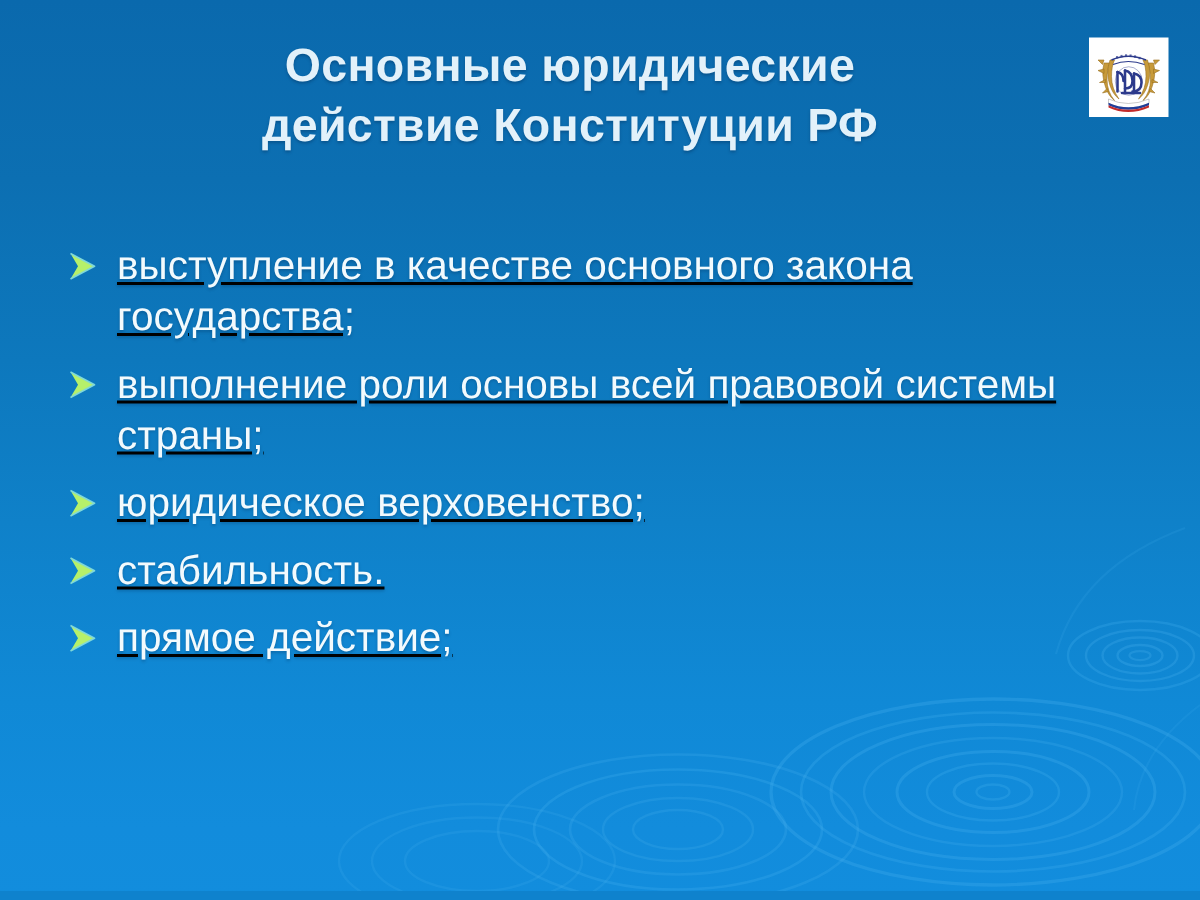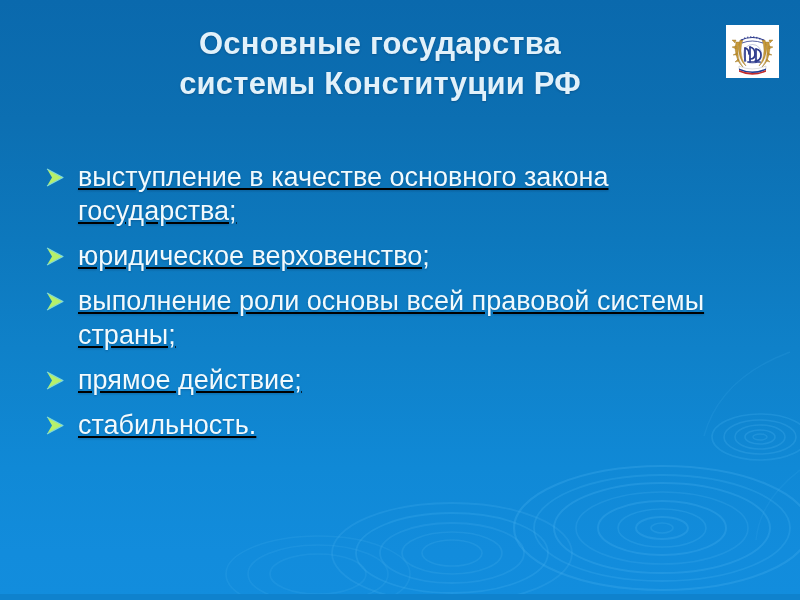--- a/index.html
+++ b/index.html
@@ -160,22 +160,22 @@
 
       <ellipse cx="23.5" cy="26" rx="9" ry="9.5" fill="none" stroke="#2c3a8c" stroke-width="0.6" opacity="0.45"></ellipse>
 
       <path d="M10 38 q13 6 27 0 l0 3 q-14 6 -27 0 z" fill="#ffffff" stroke="#8a8a8a" stroke-width="0.3"></path>
       <path d="M10 40.5 q13 6 27 0 l0 1.6 q-14 6 -27 0 z" fill="#1f3e99"></path>
       <path d="M10 42.1 q13 6 27 0 l0 1.6 q-14 6 -27 0 z" fill="#c22b2b"></path>
     </svg>
   </div>
 
   <div id="title">
-    <span class="tline">Основные государства</span>
-    <span class="tline">системы Конституции РФ</span>
+    <span class="tline">Основные юридические</span>
+    <span class="tline">действие Конституции РФ</span>
   </div>
 
   <ul id="bullets">
 
     <li class="bullet-item">
       <span class="bullet-marker">
         <svg width="26" height="26" viewBox="0 0 26 26" aria-hidden="true">
           <path d="M5 4 L21 12.5 L5 21 L10 12.5 Z" fill="#b6f06a"></path>
           <path d="M5 4 L21 12.5 L5 21" fill="none" stroke="#7fd8d8" stroke-width="1.1" stroke-linejoin="round"></path>
         </svg>
@@ -183,48 +183,48 @@
       <span class="bullet-text">выступление в качестве основного закона государства;</span>
     </li>
 
     <li class="bullet-item">
       <span class="bullet-marker">
         <svg width="26" height="26" viewBox="0 0 26 26" aria-hidden="true">
           <path d="M5 4 L21 12.5 L5 21 L10 12.5 Z" fill="#b6f06a"></path>
           <path d="M5 4 L21 12.5 L5 21" fill="none" stroke="#7fd8d8" stroke-width="1.1" stroke-linejoin="round"></path>
         </svg>
       </span>
+      <span class="bullet-text">выполнение роли основы всей правовой системы страны;</span>
+    </li>
+
+    <li class="bullet-item">
+      <span class="bullet-marker">
+        <svg width="26" height="26" viewBox="0 0 26 26" aria-hidden="true">
+          <path d="M5 4 L21 12.5 L5 21 L10 12.5 Z" fill="#b6f06a"></path>
+          <path d="M5 4 L21 12.5 L5 21" fill="none" stroke="#7fd8d8" stroke-width="1.1" stroke-linejoin="round"></path>
+        </svg>
+      </span>
       <span class="bullet-text">юридическое верховенство;</span>
     </li>
 
     <li class="bullet-item">
       <span class="bullet-marker">
         <svg width="26" height="26" viewBox="0 0 26 26" aria-hidden="true">
           <path d="M5 4 L21 12.5 L5 21 L10 12.5 Z" fill="#b6f06a"></path>
           <path d="M5 4 L21 12.5 L5 21" fill="none" stroke="#7fd8d8" stroke-width="1.1" stroke-linejoin="round"></path>
         </svg>
       </span>
-      <span class="bullet-text">выполнение роли основы всей правовой системы страны;</span>
+      <span class="bullet-text">стабильность.</span>
     </li>
 
     <li class="bullet-item">
       <span class="bullet-marker">
         <svg width="26" height="26" viewBox="0 0 26 26" aria-hidden="true">
           <path d="M5 4 L21 12.5 L5 21 L10 12.5 Z" fill="#b6f06a"></path>
           <path d="M5 4 L21 12.5 L5 21" fill="none" stroke="#7fd8d8" stroke-width="1.1" stroke-linejoin="round"></path>
         </svg>
       </span>
       <span class="bullet-text">прямое действие;</span>
     </li>
 
-    <li class="bullet-item">
-      <span class="bullet-marker">
-        <svg width="26" height="26" viewBox="0 0 26 26" aria-hidden="true">
-          <path d="M5 4 L21 12.5 L5 21 L10 12.5 Z" fill="#b6f06a"></path>
-          <path d="M5 4 L21 12.5 L5 21" fill="none" stroke="#7fd8d8" stroke-width="1.1" stroke-linejoin="round"></path>
-        </svg>
-      </span>
-      <span class="bullet-text">стабильность.</span>
-    </li>
-
   </ul>
 
 </div>
 
 </body></html>

